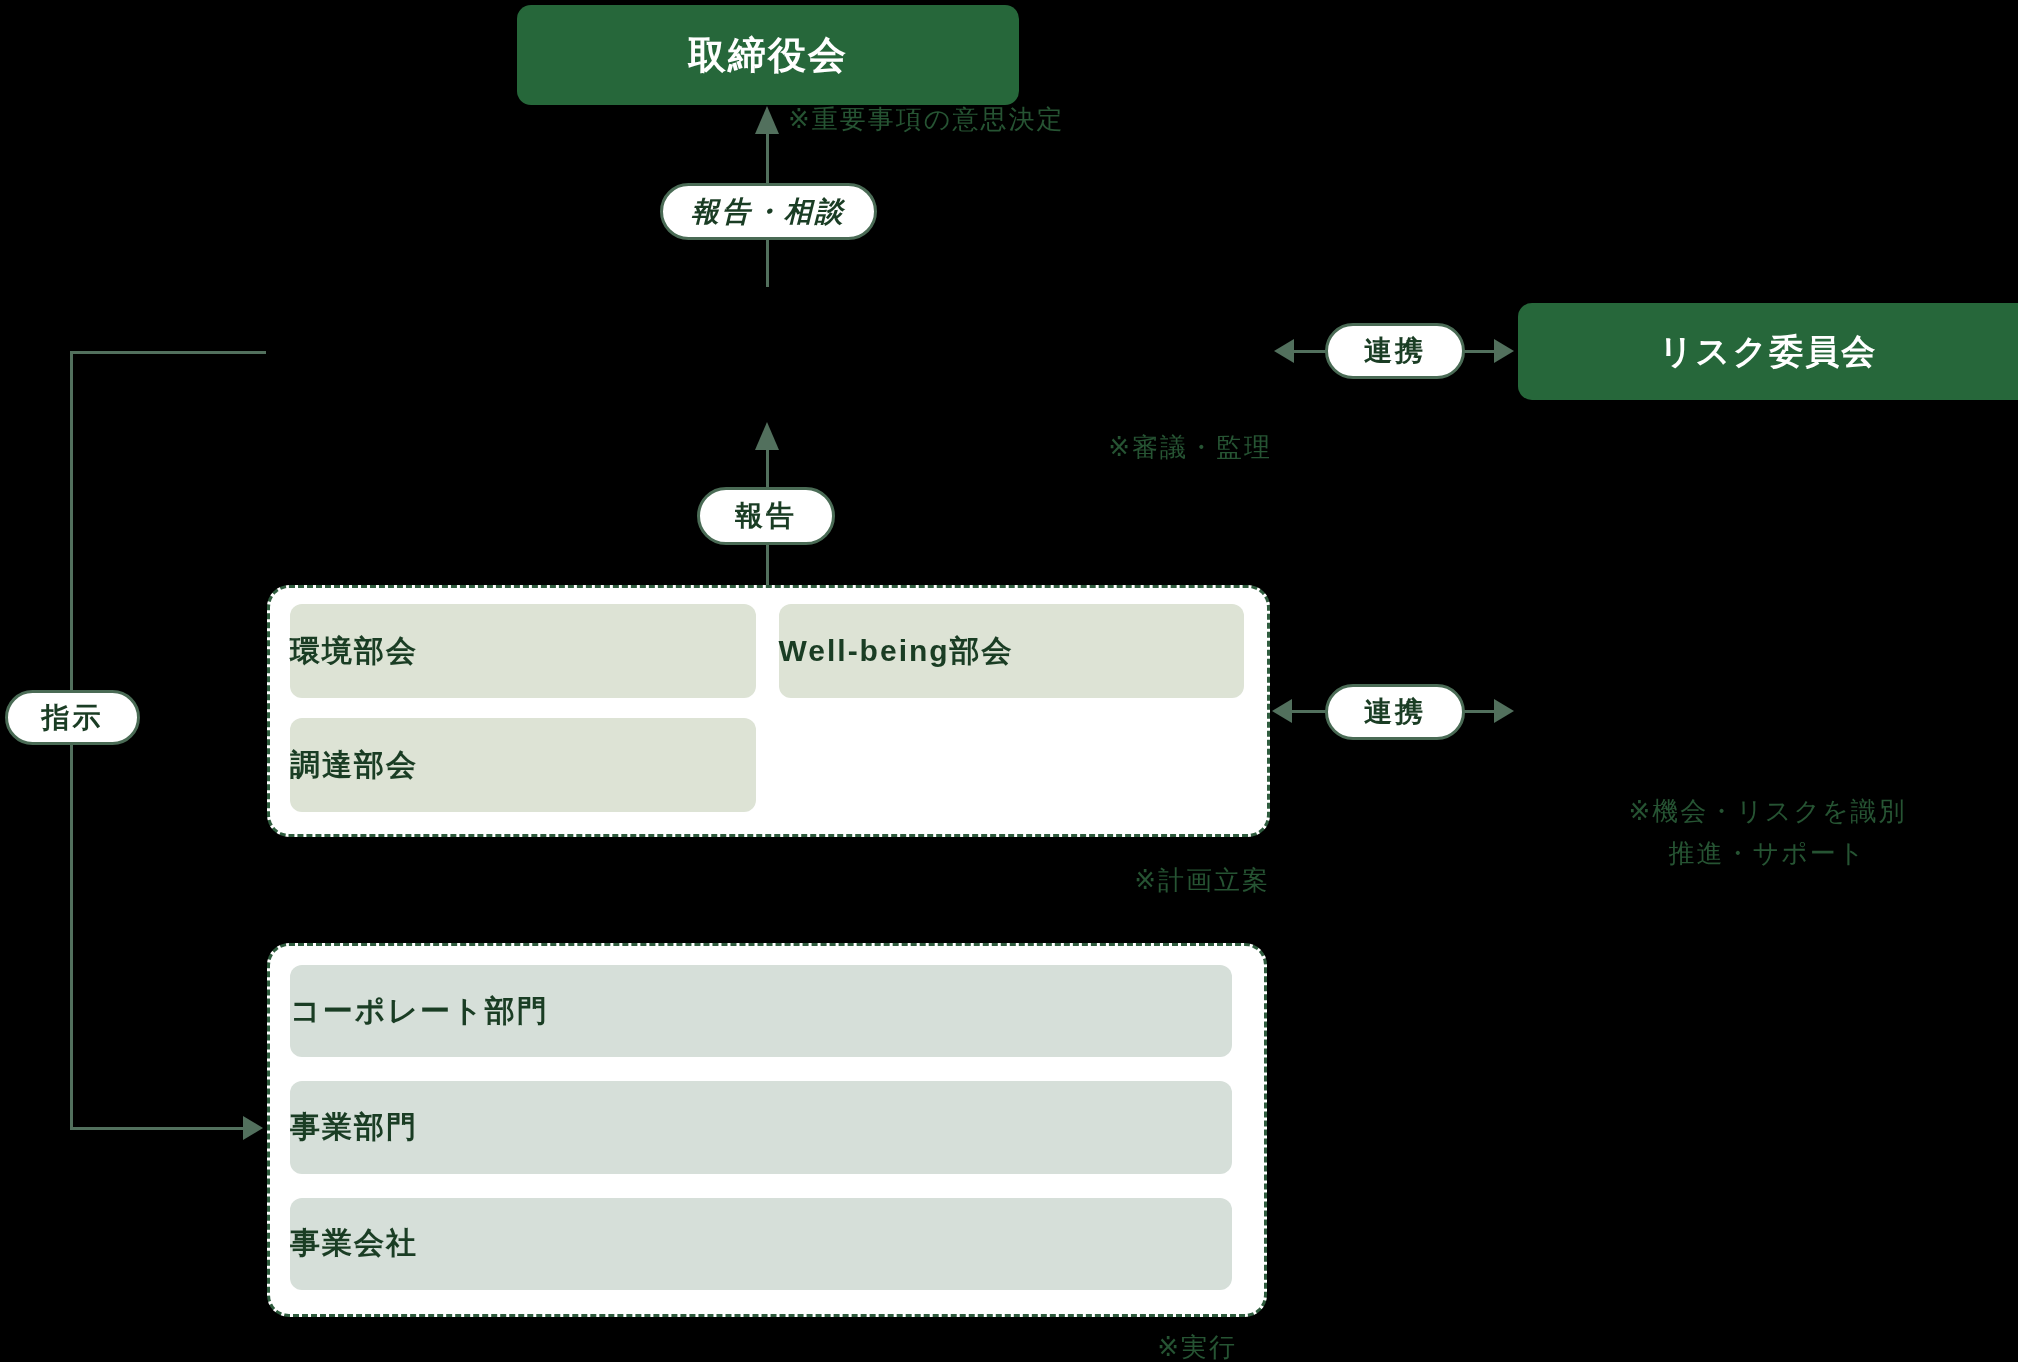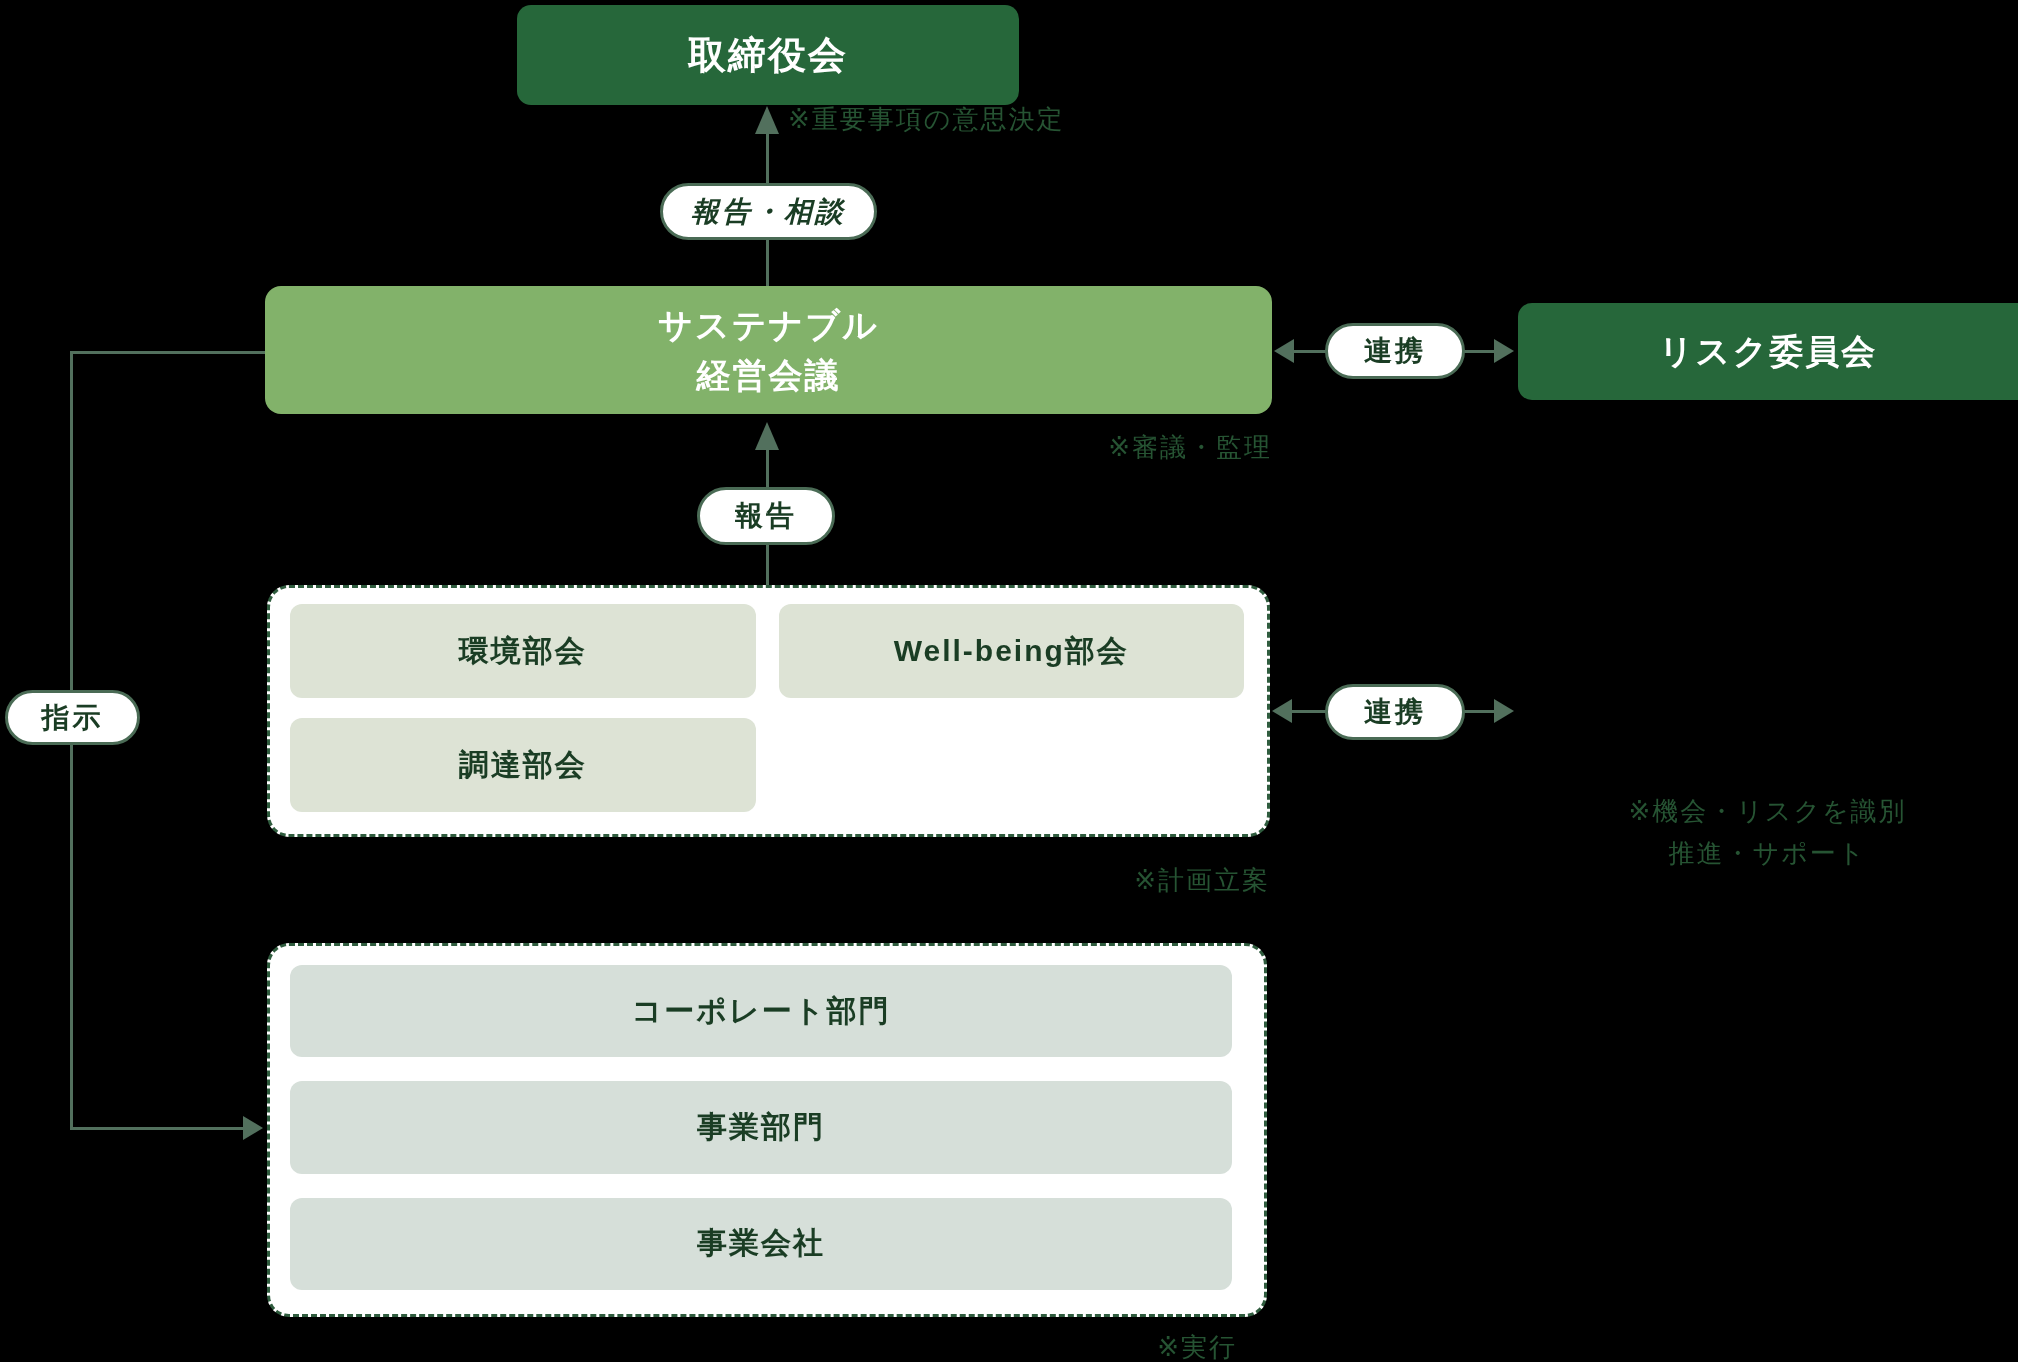--- a/index.html
+++ b/index.html
@@ -18,21 +18,21 @@
     background:#82B26A;color:#fff;border-radius:16px;
     display:flex;flex-direction:column;align-items:center;justify-content:center;
     font-weight:bold;font-size:34px;line-height:50px;letter-spacing:2px;text-align:center;
   }
   .edge-right{border-top-right-radius:0;border-bottom-right-radius:0;}
   
   .panel{
     background:#fff;border:3px dashed #2F5C3E;border-radius:22px;
   }
   .cell{
-    border-radius:12px;display:flex;align-items:center;justify-content:center;
+    border-radius:12px;display:flex;align-items:center;justify-content:flex-start;
     font-weight:bold;font-size:30px;color:#1A3D24;letter-spacing:2px;
   }
   .cell-a{background:#DDE3D5;}
   .cell-b{background:#D6DFD9;}
   
   .pill{
     background:#fff;border:3px solid #4A6B55;border-radius:999px;
     display:flex;align-items:center;justify-content:center;
     font-weight:bold;font-size:28px;color:#1A3D24;letter-spacing:3px;
   }
@@ -77,24 +77,20 @@
 
   <div class="abs box-dark" style="left:517px;top:5px;width:502px;height:100px;">
     <span>取締役会</span>
   </div>
   <div class="abs note" style="left:788px;top:102px;">※重要事項の意思決定</div>
 
   <div class="abs pill" style="left:660px;top:183px;width:217px;height:57px;font-style:italic;">
     <span>報告・相談</span>
   </div>
 
-  <div class="abs box-mid" style="left:265px;top:286px;width:1007px;height:128px;">
-    <span>サステナブル</span>
-    <span>経営会議</span>
-  </div>
   <div class="abs note" style="right:746px;top:430px;">※審議・監理</div>
 
   <div class="abs pill" style="left:1325px;top:323px;width:140px;height:56px;">
     <span>連携</span>
   </div>
 
   <div class="abs box-dark edge-right" style="left:1518px;top:303px;width:500px;height:97px;font-size:34px;">
     <span>リスク委員会</span>
   </div>
 

